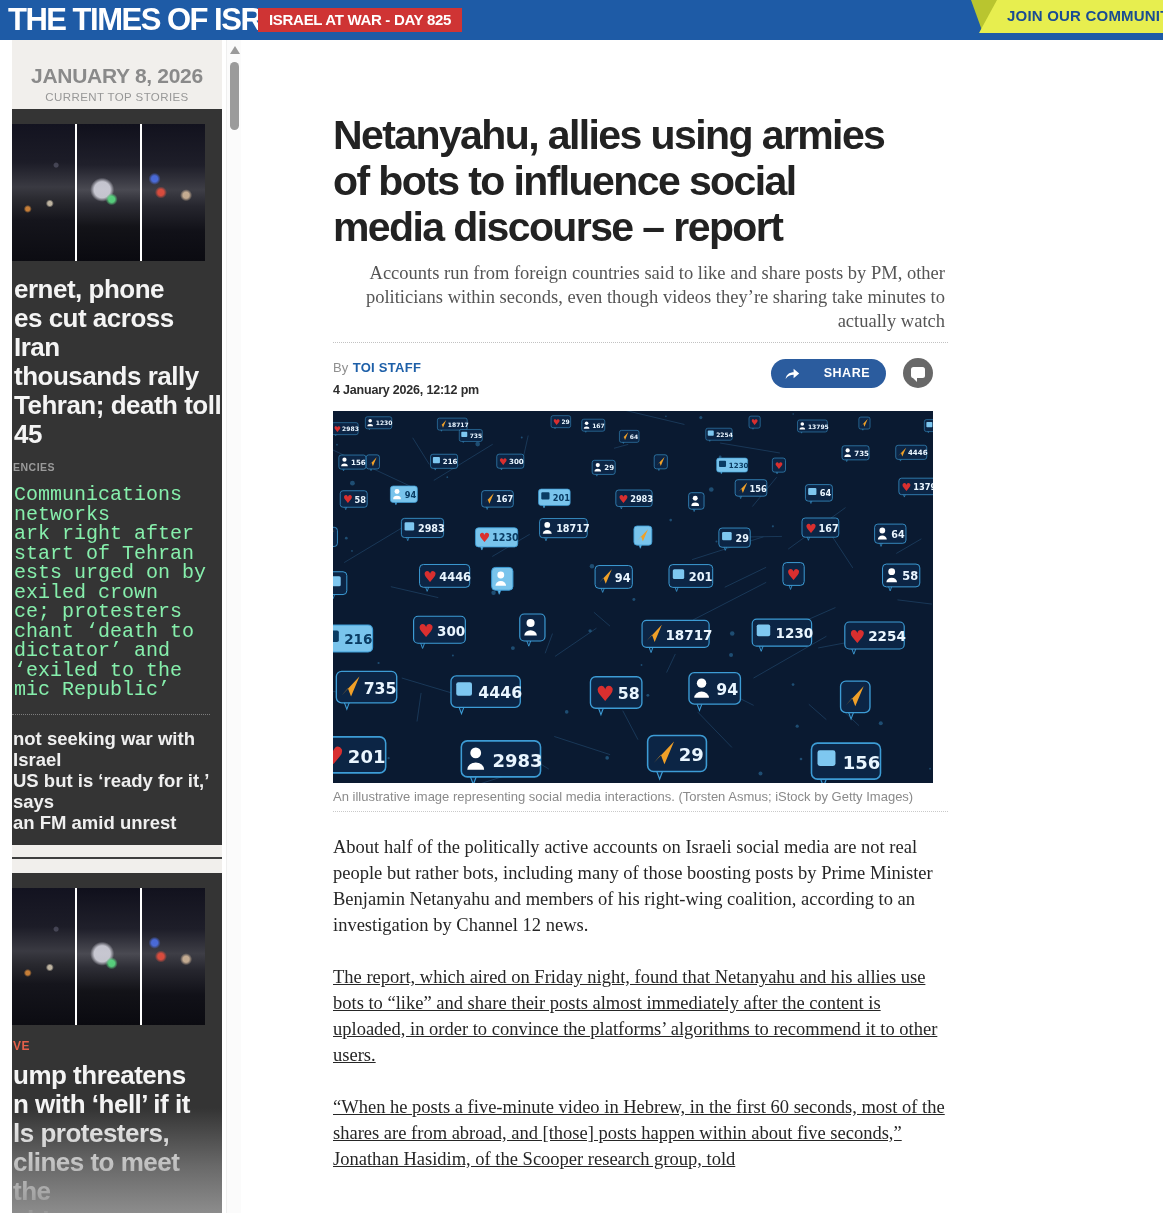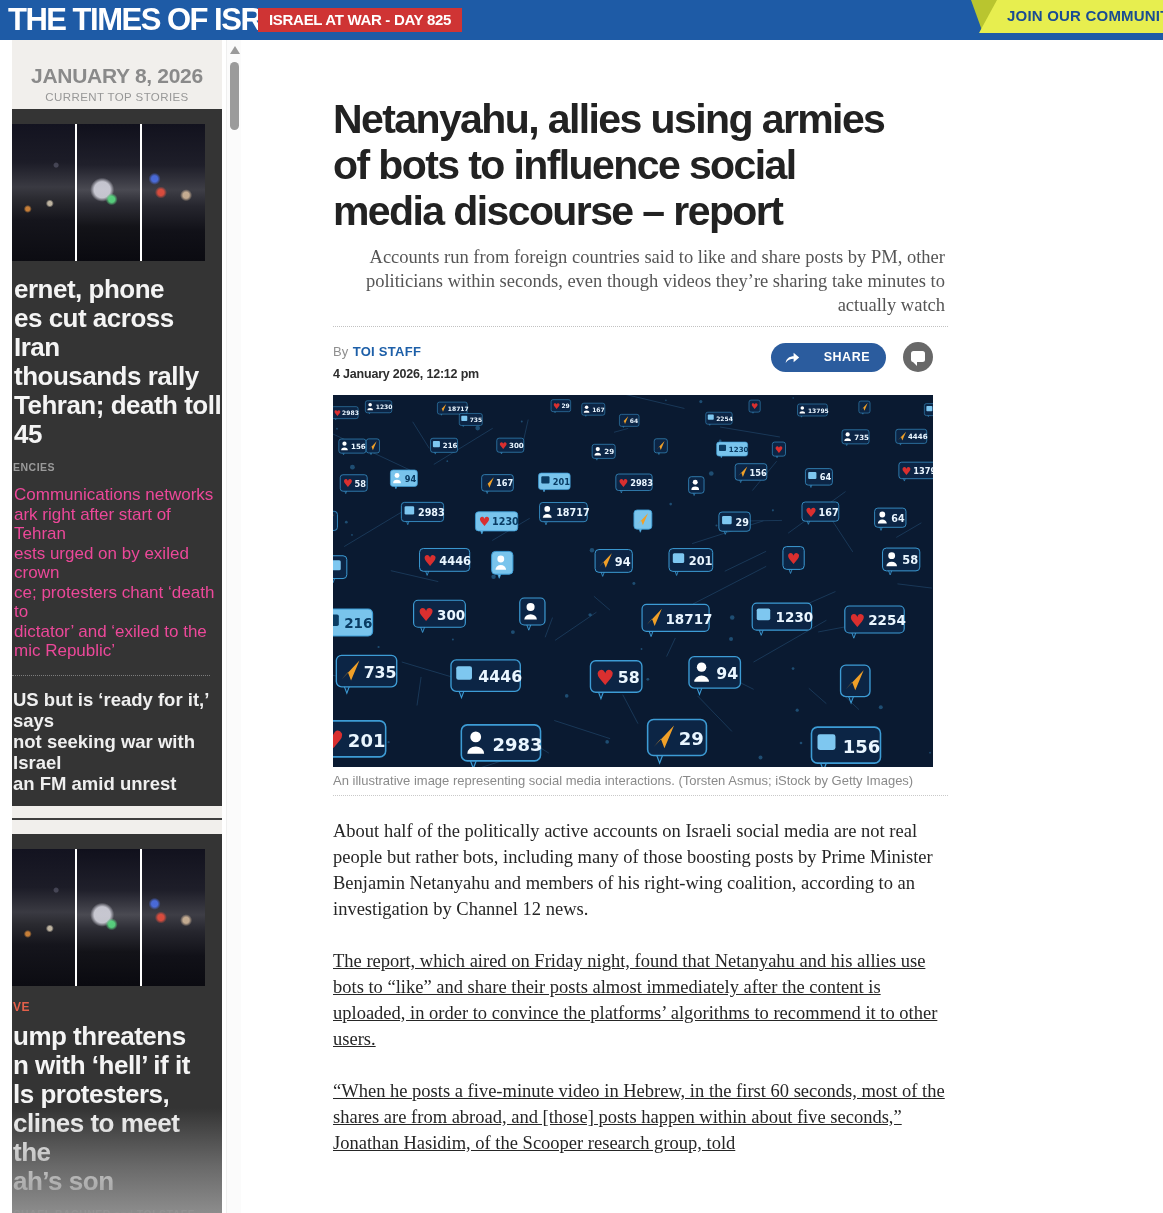--- a/index.html
+++ b/index.html
@@ -42,37 +42,37 @@
     radial-gradient(circle at 40% 48%, rgba(230,230,240,.8) 0 8px, transparent 12px),
     linear-gradient(180deg,#10101c 0%,#20202b 30%,#4a4a52 48%,#2e2e36 58%,#131318 75%,#0a0a10 100%);}
   .panel.p3{background:
     radial-gradient(circle at 20% 40%, rgba(80,120,255,.8) 0 3px, transparent 6px),
     radial-gradient(circle at 30% 50%, rgba(255,80,60,.8) 0 3px, transparent 6px),
     radial-gradient(circle at 70% 52%, rgba(255,220,180,.7) 0 3px, transparent 6px),
     linear-gradient(180deg,#12121e 0%,#1e1e29 30%,#3e3e46 48%,#26262e 60%,#111118 78%,#0b0b11 100%);}
   .side-hl{margin:14px 0 0 2px;font-size:26px;line-height:29px;font-weight:700;color:#f4f4f4;letter-spacing:-.5px;}
   .side-by{margin:12px 0 0 1px;font-size:10.5px;font-weight:700;color:#9a9a9a;letter-spacing:.5px;}
   .side-by .and{color:#7d7d7d;font-weight:400;}
-  .side-sum{margin:12px 0 0 2px;font-family:Liberation Sans, sans-serif;font-size:17px;line-height:19.5px;color:#ec4899;}
+  .side-sum{margin:12px 0 0 2px;font-family:Liberation Mono, monospace;font-size:20px;line-height:19.5px;color:#86efac;}
   .dotdiv{margin:14px 12px 0 0;border-top:1px dotted #7c7c7c;}
   .side-item2{margin:13px 0 0 1px;font-size:18.5px;line-height:21px;font-weight:700;color:#efefef;}
   .card-gap-line{height:2px;background:#3f3f3f;margin:12px 0 0 0;}
   .card2{margin-top:14px;}
   .live{margin:14px 0 0 1px;font-size:12px;font-weight:700;color:#e4604a;letter-spacing:.5px;}
   .side-hl2{margin:8px 0 0 1px;font-size:26px;line-height:29px;font-weight:700;color:#f4f4f4;letter-spacing:-.5px;}
   .side-list{margin:12px 0 0 2px;font-family:"Liberation Serif",serif;font-size:17px;line-height:19.5px;color:#c8c8c8;}
   .side-fade{position:absolute;left:0;bottom:0;width:210px;height:105px;
     background:linear-gradient(180deg,rgba(148,148,148,0) 0%,rgba(148,148,148,.55) 55%,rgba(145,145,145,.95) 100%);pointer-events:none;}
   
   .scrollbar{position:absolute;left:226px;top:40px;width:15px;height:1173px;background:#fbfbfb;border-left:1px solid #efefef;}
   .scroll-up{position:absolute;left:3px;top:6px;width:0;height:0;border-left:5px solid transparent;border-right:5px solid transparent;border-bottom:8px solid #9a9a9a;}
   .scroll-thumb{position:absolute;left:3px;top:22px;width:9px;height:68px;background:#9b9b9b;border-radius:5px;}
   
   .main{position:absolute;left:241px;top:40px;width:922px;height:1173px;background:#fff;}
-  .article{margin-left:92px;width:615px;padding-top:56px;}
+  .article{margin-left:92px;width:615px;padding-top:72px;}
   .title{font-size:41px;line-height:46px;font-weight:700;color:#222;letter-spacing:-1.6px;width:575px;}
   .subtitle{margin-top:11px;font-family:"Liberation Serif",serif;font-size:18.5px;line-height:24px;color:#555;width:612px;text-align:right;}
   .div-dot{border-top:1px dotted #c2c2c2;margin-top:9px;}
   .byline-row{margin-top:15px;display:flex;justify-content:space-between;align-items:flex-start;width:600px;}
   .by-label{font-size:13px;color:#8f8f8f;}
   .author{font-size:13px;color:#1d5fa8;font-weight:700;letter-spacing:.3px;}
   .date{margin-top:7px;font-size:12.5px;font-weight:700;color:#2d2d2d;letter-spacing:-.2px;}
   .btns{display:flex;gap:17px;align-items:center;}
   .share-btn{height:29px;border-radius:15px;background:#2b5c9e;color:#fff;display:flex;align-items:center;
     padding:0 16px 0 13px;gap:24px;border:none;cursor:pointer;}
@@ -123,22 +123,22 @@
     <div class="side-sum">
       <div>Communications networks</div>
       <div>ark right after start of Tehran</div>
       <div>ests urged on by exiled crown</div>
       <div>ce; protesters chant ‘death to</div>
       <div>dictator’ and ‘exiled to the</div>
       <div>mic Republic’</div>
     </div>
     <div class="dotdiv"></div>
     <div class="side-item2">
+      <div>not seeking war with Israel</div>
       <div>US but is ‘ready for it,’ says</div>
-      <div>not seeking war with Israel</div>
       <div>an FM amid unrest</div>
     </div>
   </div>
 
   <div class="card-gap-line"></div>
 
   <div class="card card2">
     <div class="strip">
       <div class="panel p1"></div>
       <div class="panel p2"></div>

